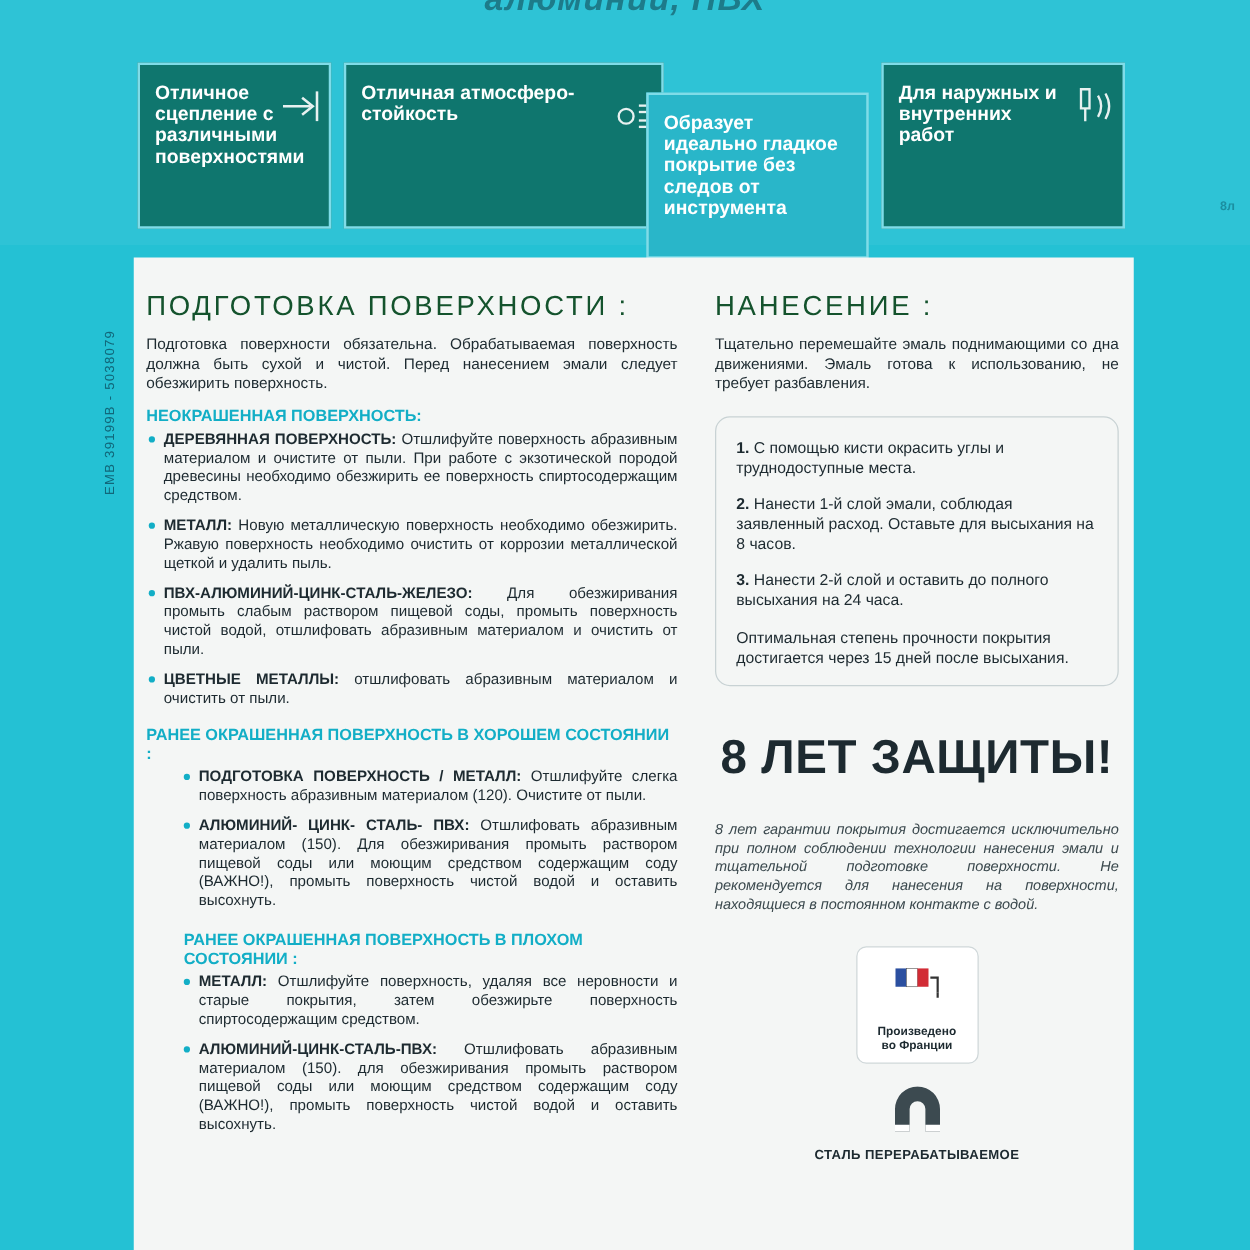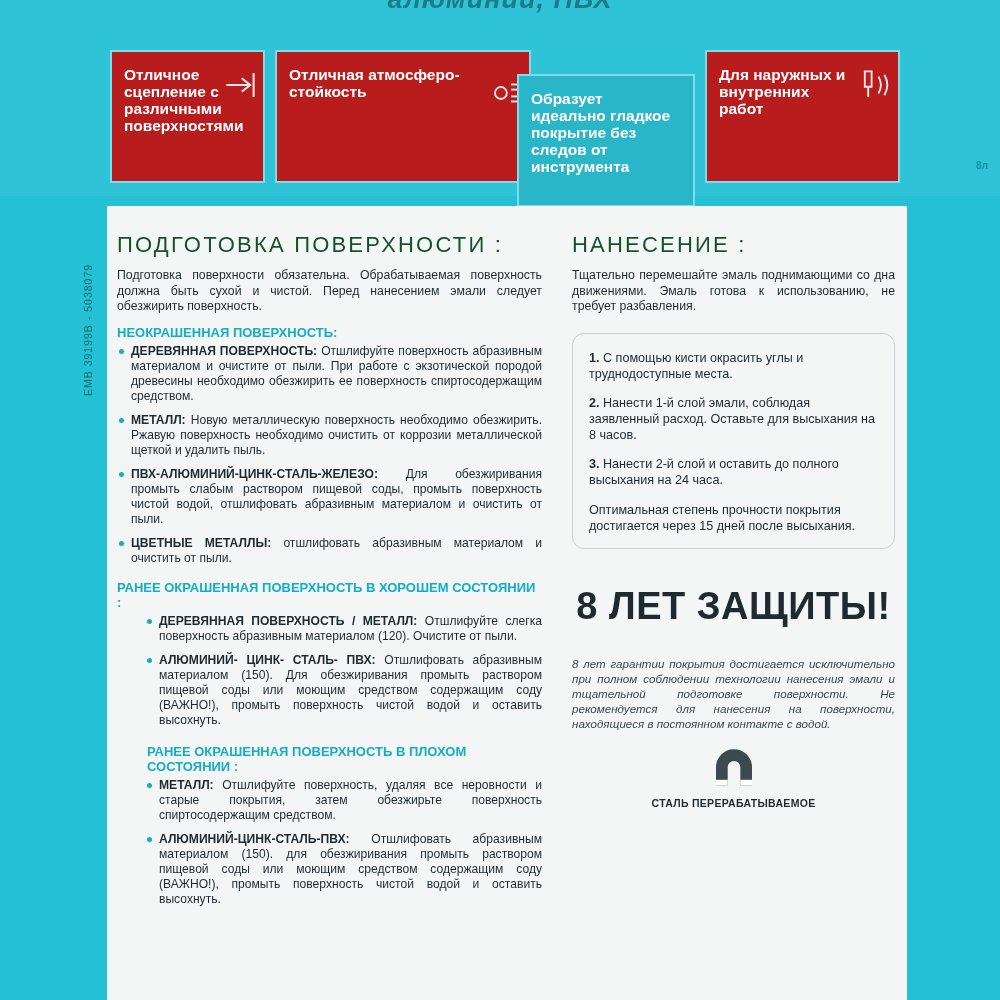--- a/index.html
+++ b/index.html
@@ -45,21 +45,21 @@
     position: absolute;
     left: 110px;
     top: 50px;
     width: 790px;
     height: 140px;
   }
   .bene {
     position: absolute;
     top: 0;
     height: 133px;
-    background: #b91c1c;
+    background: #0f766e;
     border: 2px solid #7fdce8;
     box-sizing: border-box;
     color: #ffffff;
     font-weight: bold;
     font-size: 15.5px;
     line-height: 17px;
     padding: 14px 42px 8px 12px;
     text-transform: none;
   }
   .bene.b1 { left: 0px;   width: 155px; }
@@ -327,21 +327,21 @@
       </div>
       <div class="item">
         <span class="bullet"></span>
         <span class="key">ЦВЕТНЫЕ МЕТАЛЛЫ:</span><span> отшлифовать абразивным материалом и очистить от пыли.</span>
       </div>
 
       <div class="sub-head" style="margin-top:14px;">РАНЕЕ ОКРАШЕННАЯ ПОВЕРХНОСТЬ В ХОРОШЕМ СОСТОЯНИИ :</div>
 
       <div class="item indent">
         <span class="bullet"></span>
-        <span class="key">ДЕРЕВЯННАЯ ПОВЕРХНОСТЬ / МЕТАЛЛ:</span><span> Отшлифуйте слегка поверхность абразивным материалом (120). Очистите от пыли.</span>
+        <span class="key">ПОДГОТОВКА ПОВЕРХНОСТЬ / МЕТАЛЛ:</span><span> Отшлифуйте слегка поверхность абразивным материалом (120). Очистите от пыли.</span>
       </div>
       <div class="item indent">
         <span class="bullet"></span>
         <span class="key">АЛЮМИНИЙ- ЦИНК- СТАЛЬ- ПВХ:</span><span> Отшлифовать абразивным материалом (150). Для обезжиривания промыть раствором пищевой соды или моющим средством содержащим соду (ВАЖНО!), промыть поверхность чистой водой и оставить высохнуть.</span>
       </div>
 
       <div class="sub-head indent" style="margin-top:16px;padding-left:30px;">РАНЕЕ ОКРАШЕННАЯ ПОВЕРХНОСТЬ В ПЛОХОМ СОСТОЯНИИ :</div>
 
       <div class="item indent">
         <span class="bullet"></span>
@@ -366,20 +366,33 @@
         </p>
         <p class="step last">
           <b>3.</b><span> Нанести 2-й слой и оставить до полного высыхания на 24 часа.</span>
         </p>
         <p class="note">Оптимальная степень прочности покрытия достигается через 15 дней после высыхания.</p>
       </div>
 
       <div class="years">8 ЛЕТ ЗАЩИТЫ!</div>
       <p class="warranty">8 лет гарантии покрытия достигается исключительно при полном соблюдении технологии нанесения эмали и тщательной подготовке поверхности. Не рекомендуется для нанесения на поверхности, находящиеся в постоянном контакте с водой.</p>
 
+      <div class="badge">
+        <svg class="roller" viewBox="0 0 60 40">
+          <rect x="6" y="6" width="12" height="20" fill="#2b4fa0"></rect>
+          <rect x="18" y="6" width="12" height="20" fill="#ffffff" stroke="#444" stroke-width="0.6"></rect>
+          <rect x="30" y="6" width="12" height="20" fill="#d22b35"></rect>
+          <path d="M44 16 h8 v16" stroke="#333" stroke-width="2.4" fill="none"></path>
+          <line x1="52" y1="32" x2="52" y2="38" stroke="#333" stroke-width="2.4"></line>
+        </svg>
+        <div class="cap">
+          <span>Произведено</span><br>
+          <span>во Франции</span>
+        </div>
+      </div>
 
       <div class="recycle">
         <svg class="mag" viewBox="0 0 60 44">
           <path d="M10 40 V20 a20 20 0 0 1 40 0 V40 h-13 V20 a7 7 0 0 0 -14 0 V40 Z" fill="#3c4a50"></path>
           <rect x="10" y="34" width="13" height="6" fill="#ffffff"></rect>
           <rect x="37" y="34" width="13" height="6" fill="#ffffff"></rect>
         </svg>
         <div class="rtxt">СТАЛЬ ПЕРЕРАБАТЫВАЕМОЕ</div>
       </div>
     </div>

